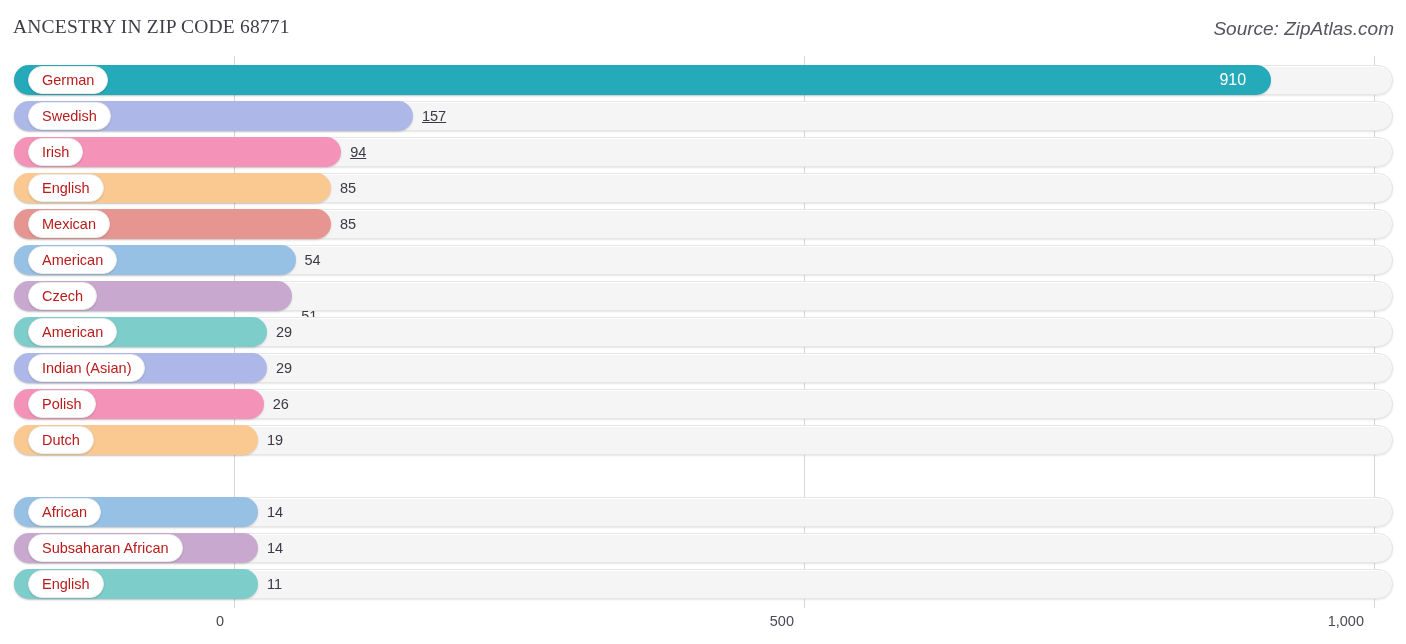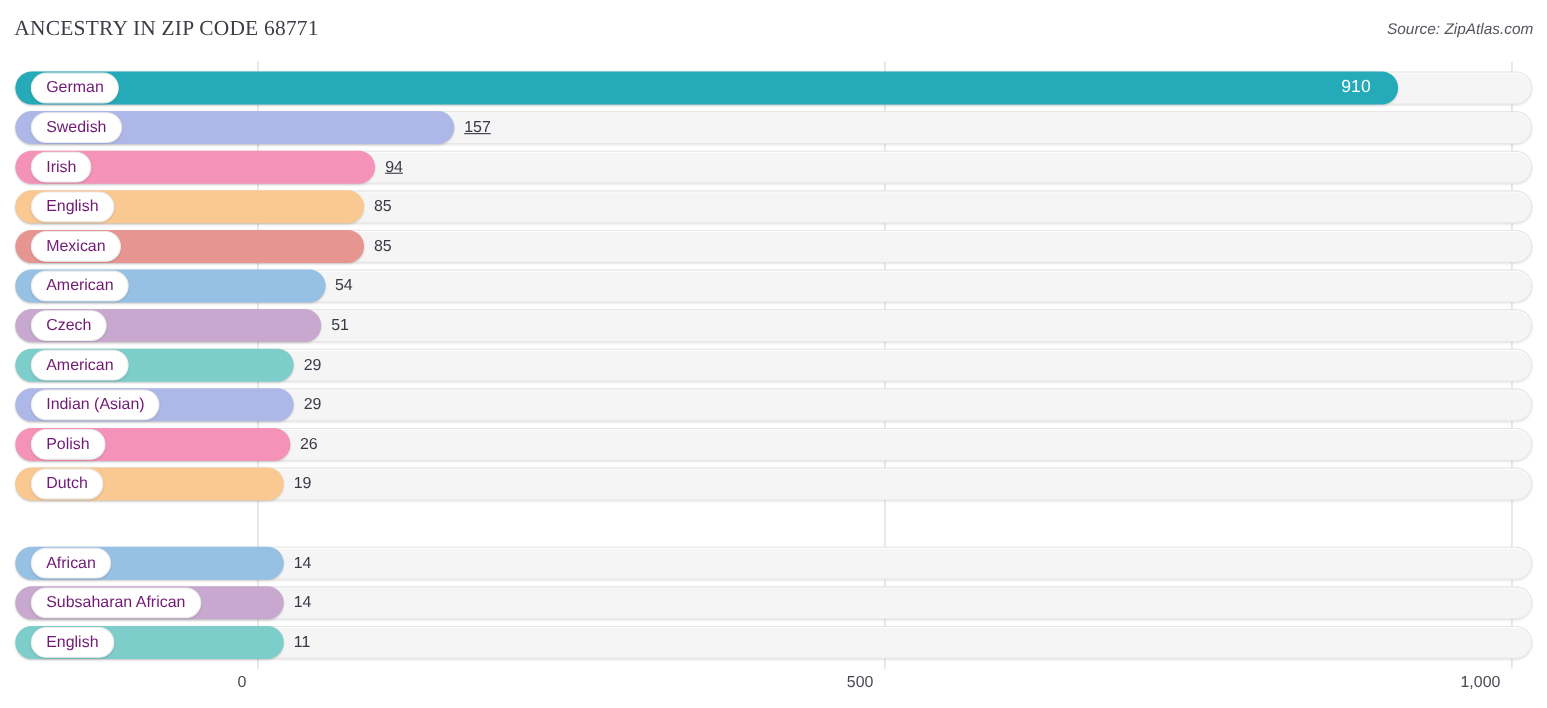--- a/index.html
+++ b/index.html
@@ -31,21 +31,21 @@
     letter-spacing: 0.2px;
     color: #3d3d48;
     font-weight: 400;
     white-space: nowrap;
     font-family: Liberation Serif, serif;
   }
   .source-note {
     position: absolute;
     right: 12px;
     top: 18px;
-    font-size: 14px;
+    font-size: 19px;
     font-style: italic;
     color: #55555f;
     white-space: nowrap;
   }
 
   
   .plot {
     position: absolute;
     left: 0;
     top: 56px;
@@ -115,21 +115,21 @@
     border: 1px solid #ececec;
     box-sizing: border-box;
     box-shadow: 0 1px 2px rgba(0,0,0,0.13);
     display: flex;
     align-items: center;
     padding: 0 13px;
     white-space: nowrap;
   }
   .pill-label {
     font-size: 14.5px;
-    color: #701a75;
+    color: #b91c1c;
     line-height: 1;
   }
 
   
   .value-out {
     position: absolute;
     top: 0;
     height: 30px;
     display: flex;
     align-items: center;
@@ -229,21 +229,21 @@
           <span class="pill-label">American</span>
         </div>
         <div class="value-out" style="left: 290.56px;">54</div>
       </div>
       <div class="row" style="top: 225px;">
         <div class="track"></div>
         <div class="bar" style="width: 278.14px; background: rgb(200, 168, 206);"></div>
         <div class="pill">
           <span class="pill-label">Czech</span>
         </div>
-        <div class="value-out" style="left: 287.14px;">51</div>
+        <div class="value-out" style="left: 287.14px; margin-top: 20px;">51</div>
       </div>
       <div class="row" style="top: 261px;">
         <div class="track"></div>
         <div class="bar" style="width: 253.06px; background: rgb(125, 205, 203);"></div>
         <div class="pill">
           <span class="pill-label">American</span>
         </div>
         <div class="value-out" style="left: 262.06px;">29</div>
       </div>
       <div class="row" style="top: 297px;">

